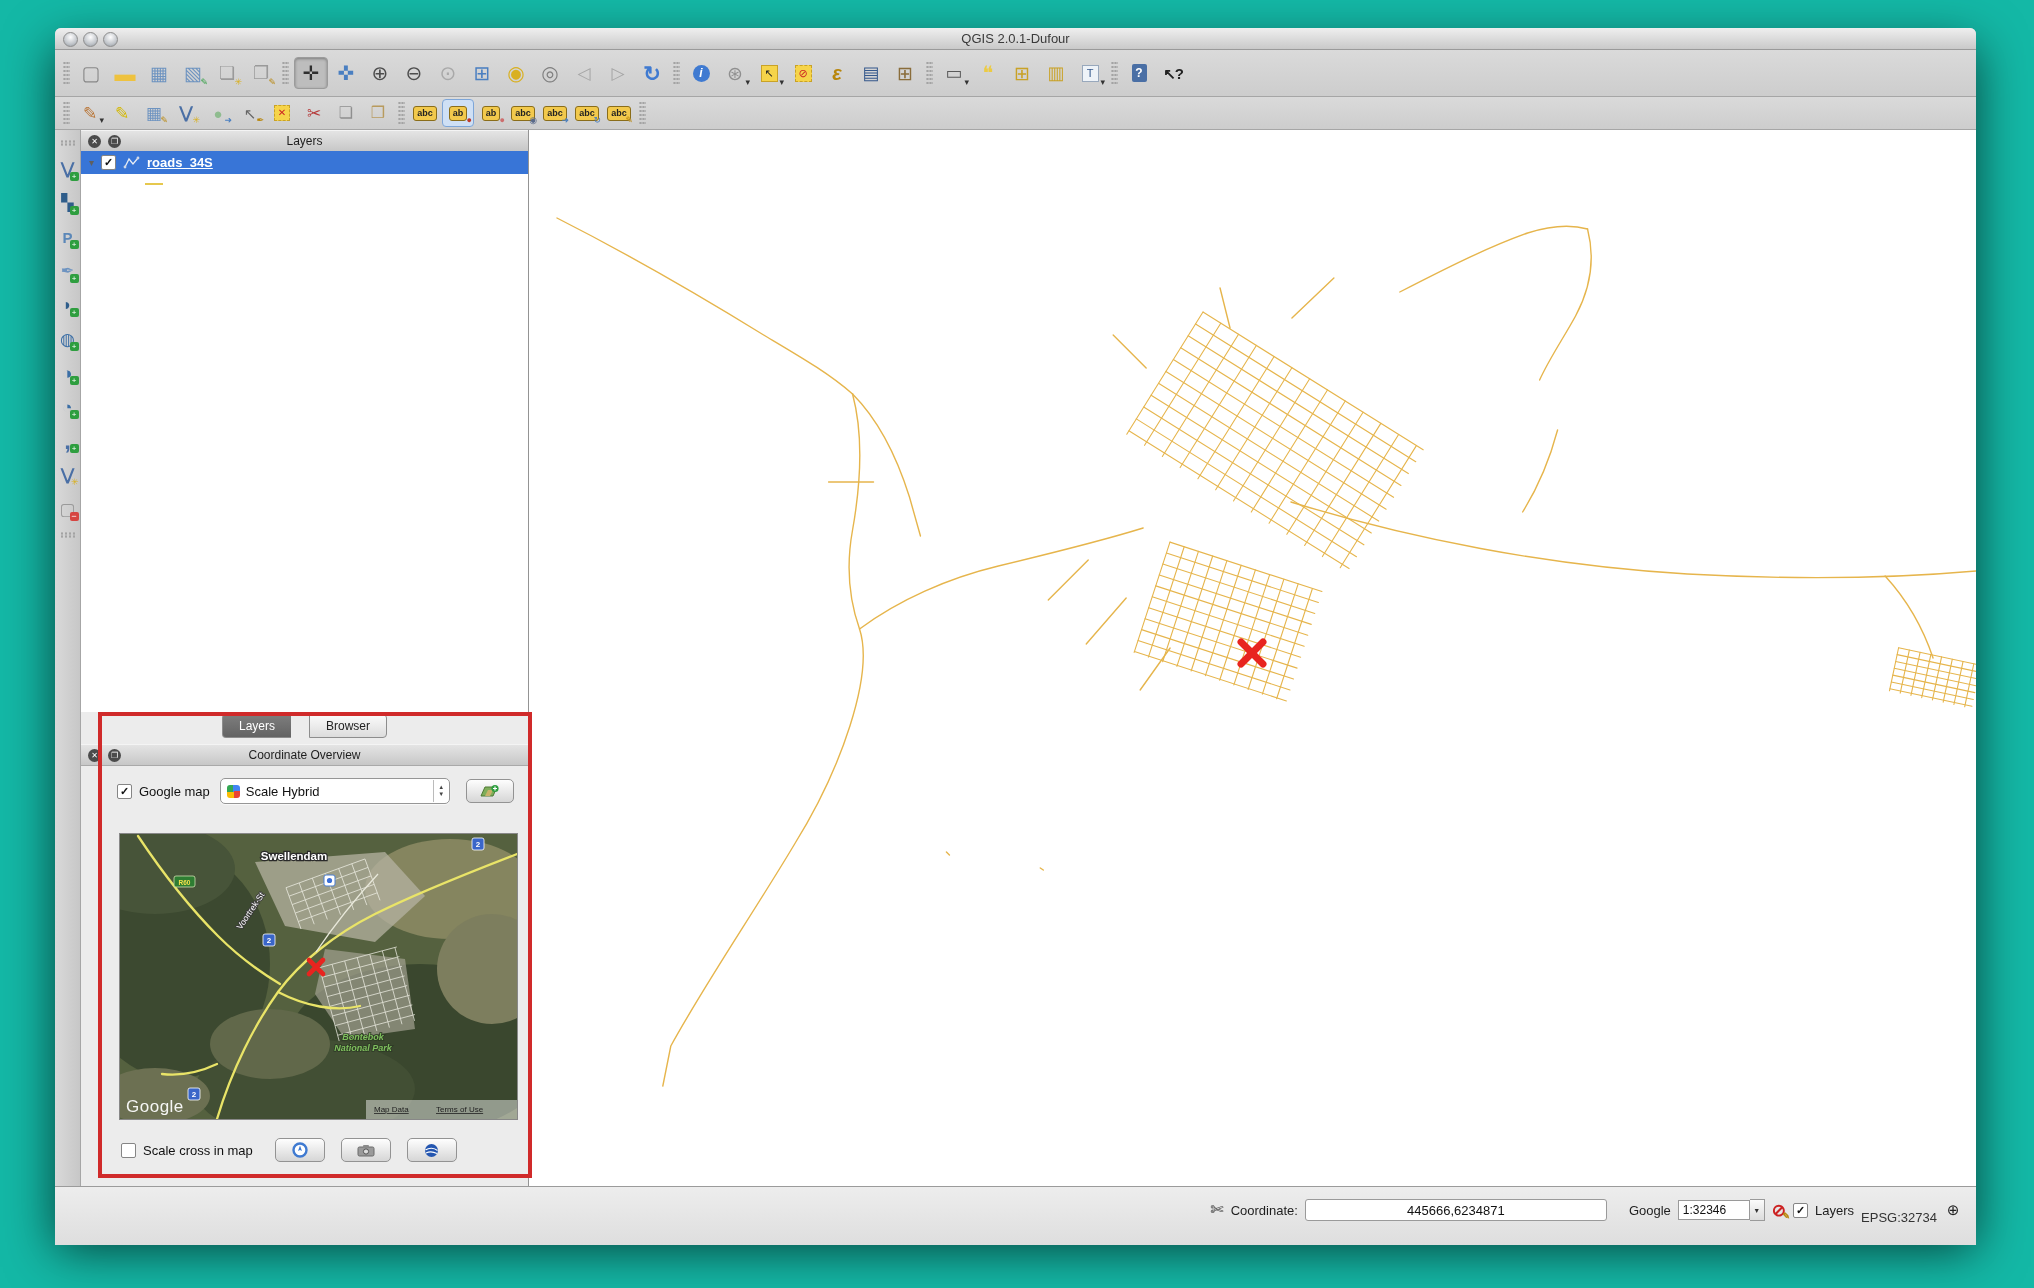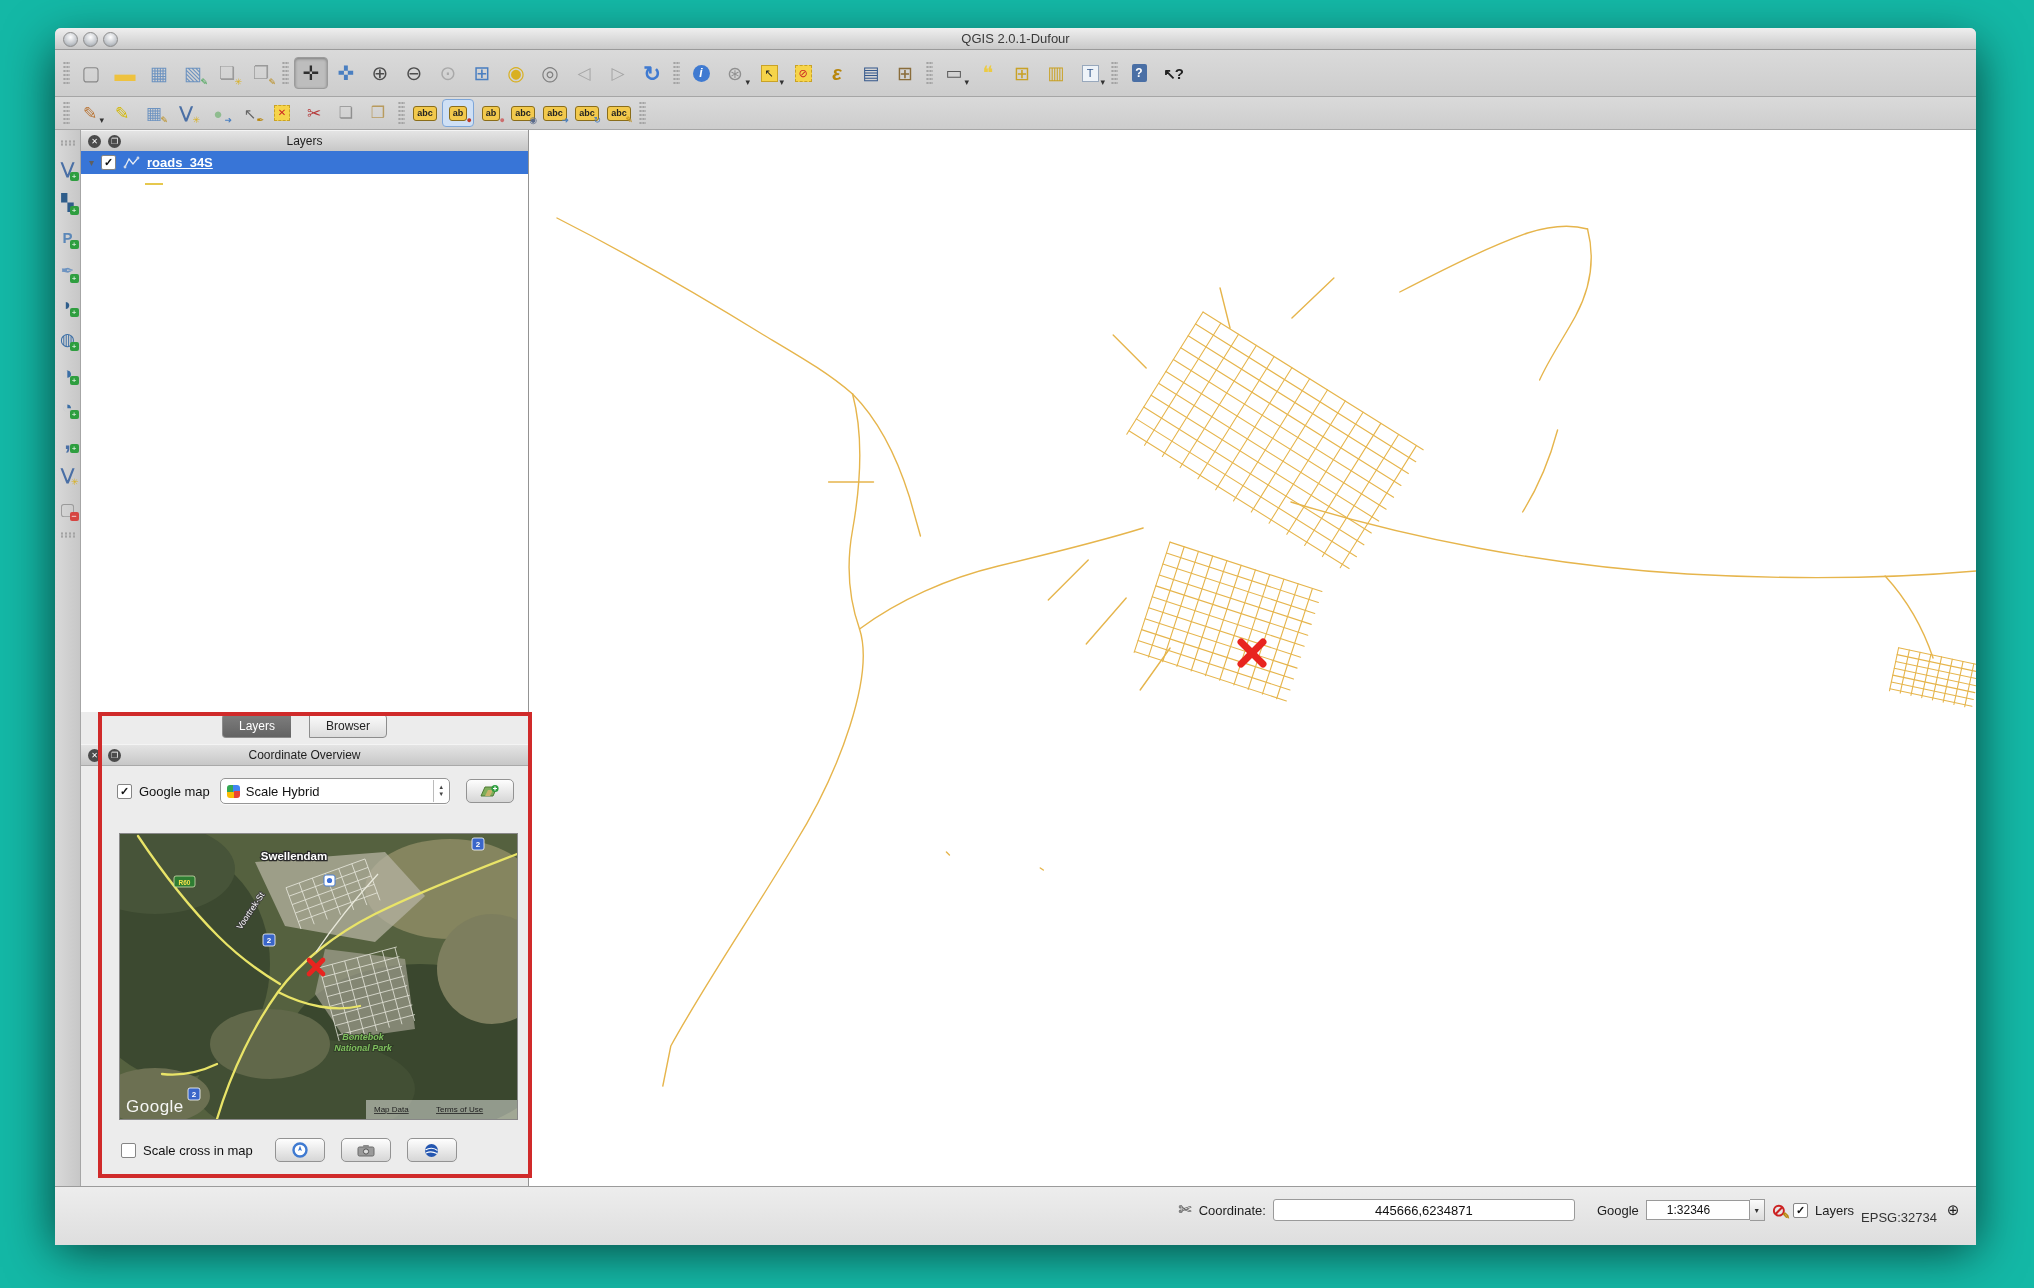--- a/index.html
+++ b/index.html
@@ -76,21 +76,21 @@
   .canvas svg{position:absolute;left:0;top:0;width:100%;height:100%;}
   
   .statusbar{position:absolute;left:0;right:0;top:1158px;height:46px;background:linear-gradient(#ededed,#dedede);
              border-top:1px solid #9b9b9b;display:flex;align-items:center;justify-content:flex-end;
              padding:0 14px 12px 8px;font-size:13px;color:#1e1e1e;gap:7px;}
   .sb-icon{font-size:16px;color:#333;line-height:1;}
   .coordfield{width:300px;height:20px;background:#fff;border:1px solid #9a9a9a;border-radius:3px;
               text-align:center;font-size:13px;font-family:"Liberation Sans",sans-serif;color:#111;padding:0;}
   .scalewrap{display:flex;align-items:center;}
   .scalefield{width:62px;height:18px;background:#fff;border:1px solid #9a9a9a;font-size:12px;
-              line-height:18px;padding:0 20px;color:#111;}
+              line-height:18px;padding:0 4px;color:#111;}
   .scalebtn{width:14px;height:20px;background:linear-gradient(#fbfbfb,#dcdcdc);border:1px solid #9a9a9a;
             border-left:none;font-size:7px;display:flex;align-items:center;justify-content:center;color:#333;}
   .stoprender{position:relative;color:#cc2222;font-size:17px;font-weight:bold;line-height:1;}
   .stoprender .badge{right:-4px;bottom:-2px;color:#b8860b;}
   .epsg{color:#333;margin-top:15px;}
   .crsbtn{width:18px;height:18px;border-radius:3px;display:flex;align-items:center;justify-content:center;
           font-size:15px;color:#222;}
   text{font-family:"Liberation Sans",sans-serif;}
 </style>
 </head>

